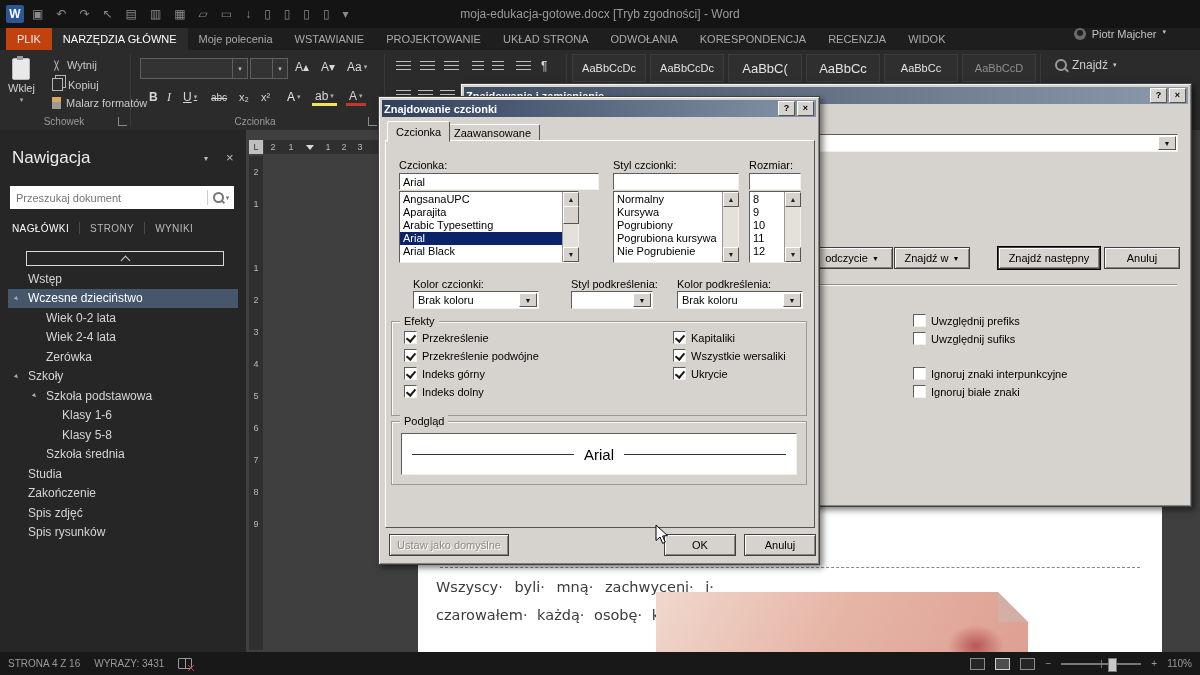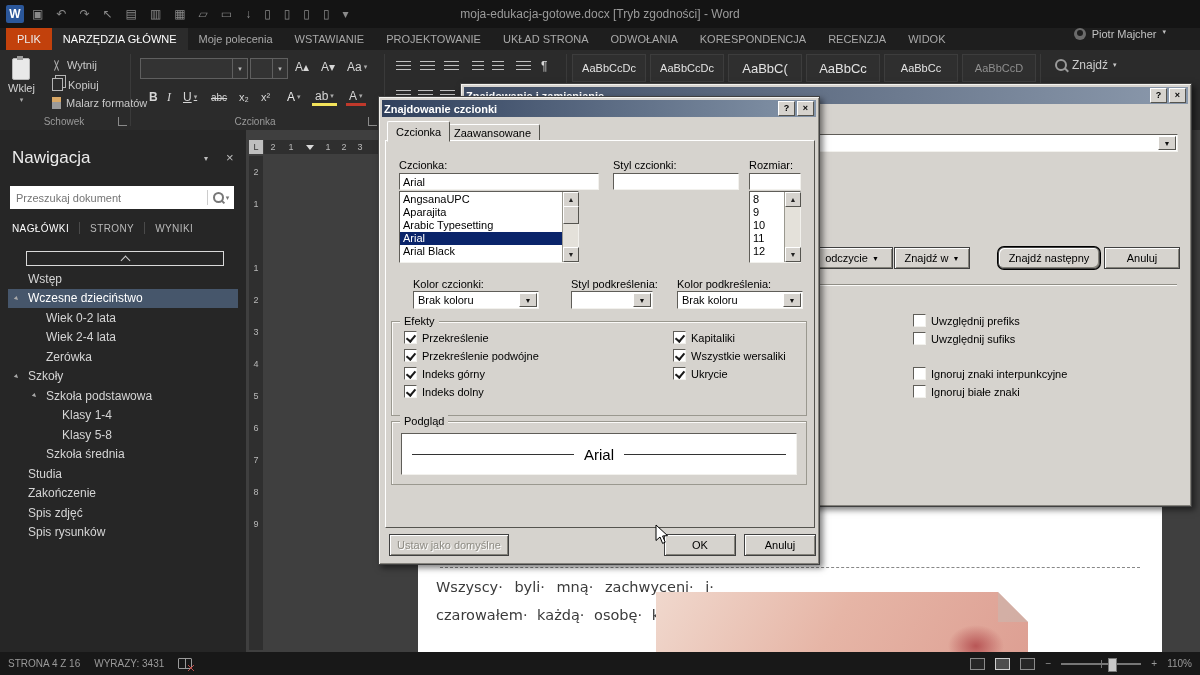--- a/index.html
+++ b/index.html
@@ -331,21 +331,21 @@
         </div>
       <div class="nrow" style="padding-left:20px;">
         <span class="tri" style="left:7px;">▸</span>
         <span>Szkoły</span>
       </div>
       <div class="nrow" style="padding-left:38px;">
         <span class="tri" style="left:25px;">▸</span>
         <span>Szkoła podstawowa</span>
       </div>
       <div class="nrow" style="padding-left:54px;">
-          <span>Klasy 1-4</span>
+          <span>Klasy 1-6</span>
         </div>
       <div class="nrow" style="padding-left:54px;">
           <span>Klasy 5-8</span>
         </div>
       <div class="nrow" style="padding-left:38px;">
           <span>Szkoła średnia</span>
         </div>
       <div class="nrow" style="padding-left:20px;">
           <span>Studia</span>
         </div>
@@ -409,21 +409,21 @@
       <span class="cmb-btn">▼</span>
     </div>
     <div class="btn" style="left:350px;top:163px;width:80px;height:20px;">
       <span>odczycie</span>
       <span class="dd">▼</span>
     </div>
     <div class="btn" style="left:433px;top:163px;width:74px;height:20px;">
       <span>Znajdź w</span>
       <span class="dd">▼</span>
     </div>
-    <div class="btn default" style="left:537px;top:163px;width:100px;height:20px;border-radius:6px;">
+    <div class="btn default" style="left:537px;top:163px;width:100px;height:20px;">
       <span>Znajdź następny</span>
     </div>
     <div class="btn" style="left:643px;top:163px;width:74px;height:20px;">
       <span>Anuluj</span>
     </div>
     <div class="groove" style="left:14px;top:200px;width:702px;"></div>
     <div class="cbrow" style="left:452px;top:230px;">
       <span class="cb"></span>
       <span>Uwzględnij prefiks</span>
     </div>
@@ -465,20 +465,33 @@
       </div>
       <div class="vscroll">
         <span class="sb up">▲</span>
         <span class="thumb"></span>
         <span class="sb dn">▼</span>
       </div>
     </div>
 
     <div class="xlabel" style="left:234px;top:62px;z-index:2;">Styl czcionki:</div>
     <input class="fld" style="left: 234px; top: 76px; width: 126px; height: 17px; z-index: 2;">
+    <div class="list" style="left:234px;top:94px;width:126px;height:72px;z-index:2;">
+      <div class="items">
+        <div class="li">Normalny</div>
+        <div class="li">Kursywa</div>
+        <div class="li">Pogrubiony</div>
+        <div class="li">Pogrubiona kursywa</div>
+        <div class="li">Nie Pogrubienie</div>
+      </div>
+      <div class="vscroll">
+        <span class="sb up">▲</span>
+        <span class="sb dn">▼</span>
+      </div>
+    </div>
 
     <div class="xlabel" style="left:370px;top:62px;z-index:2;">Rozmiar:</div>
     <input class="fld" style="left: 370px; top: 76px; width: 52px; height: 17px; z-index: 2;">
     <div class="list" style="left:370px;top:94px;width:52px;height:72px;z-index:2;">
       <div class="items">
         <div class="li">8</div>
         <div class="li">9</div>
         <div class="li">10</div>
         <div class="li">11</div>
         <div class="li">12</div>

